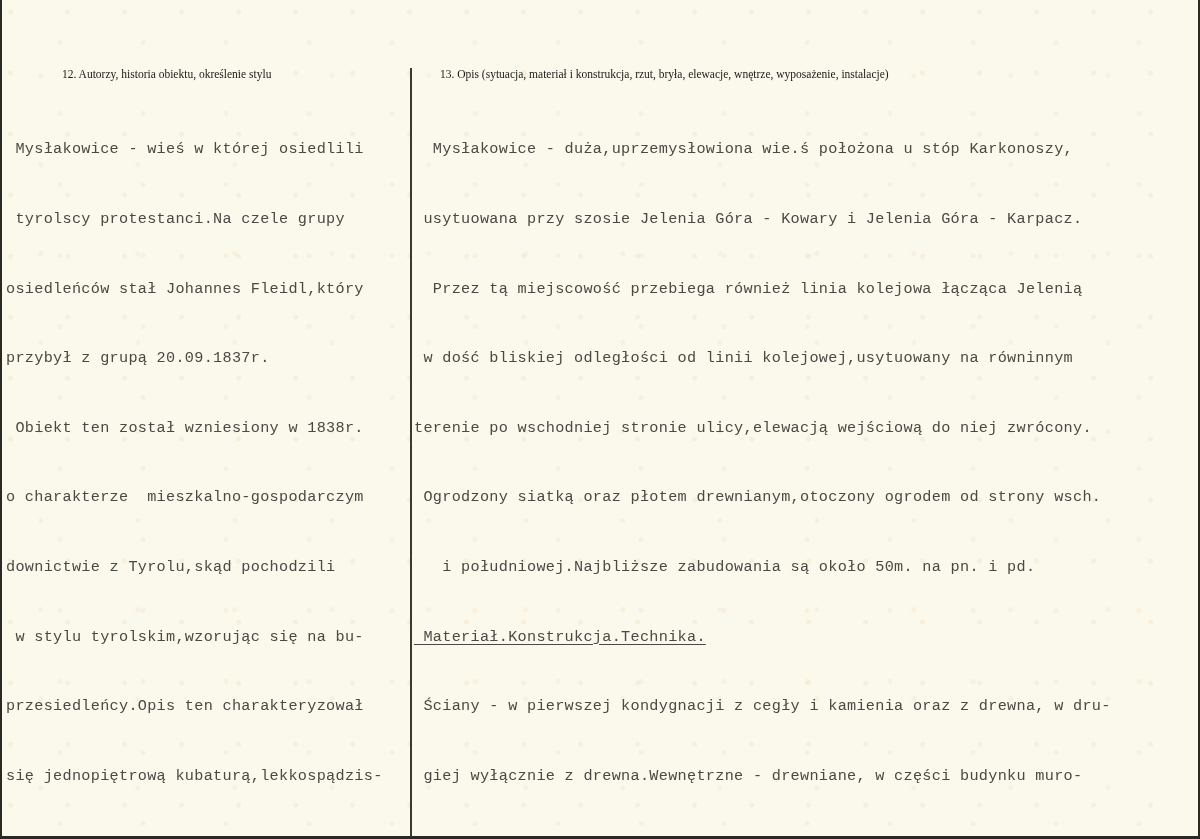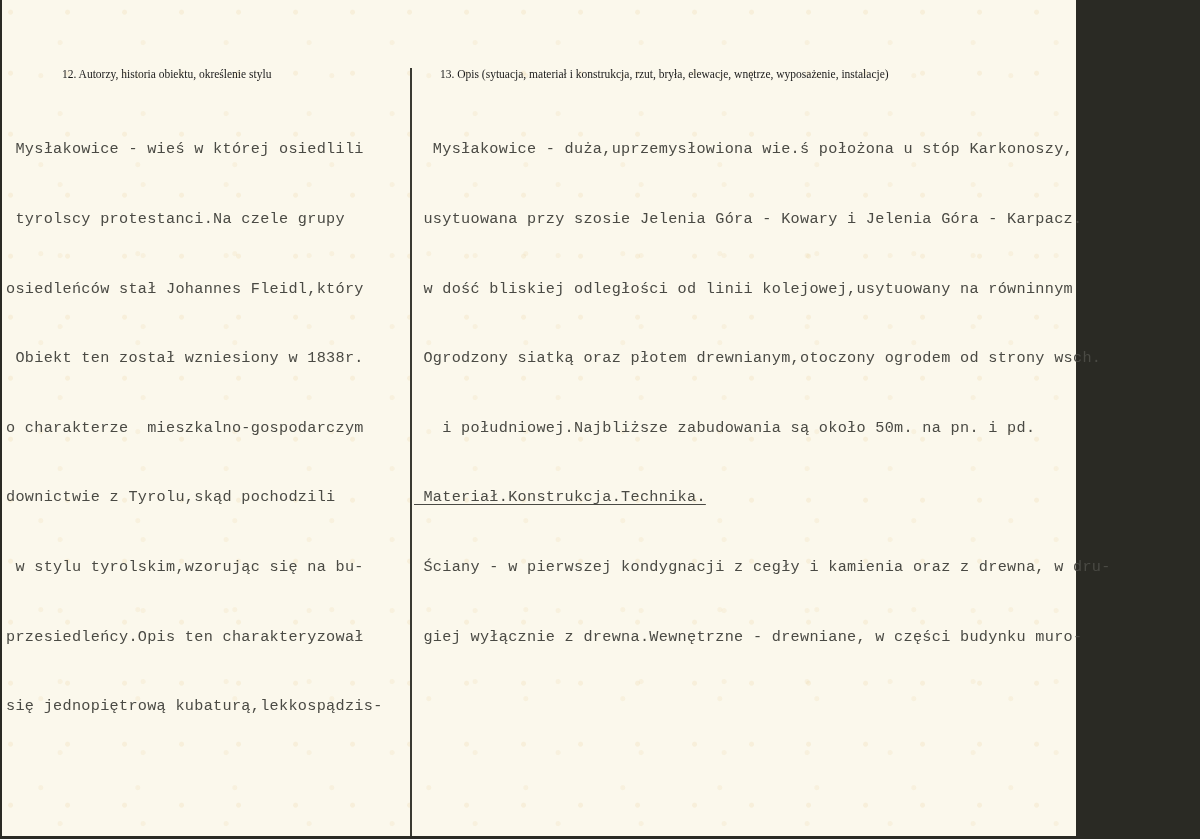--- a/index.html
+++ b/index.html
@@ -2,21 +2,21 @@
 <html><head>
   <meta charset="utf-8">
   <style>
     html, body { margin: 0; padding: 0; }
     body {
       width: 1200px; height: 839px; overflow: hidden;
       background: #2a2a24;
       position: relative;
     }
     .sheet {
-      position: absolute; left: 2px; top: 0; width: 1074px; height: 836px;
+      position: absolute; left: 2px; top: 0; width: 1196px; height: 836px;
       background: #fbf8ec;
       background-image:
         radial-gradient(circle at 15% 20%, rgba(230,200,140,0.18) 0 2px, transparent 3px),
         radial-gradient(circle at 70% 60%, rgba(230,200,140,0.15) 0 2px, transparent 3px),
         radial-gradient(circle at 40% 85%, rgba(230,200,140,0.15) 0 2px, transparent 3px);
       background-size: 57px 61px, 83px 71px, 97px 89px;
     }
     .divider {
       position: absolute; left: 408px; top: 68px; width: 2px; height: 768px;
       background: #3a3a32;
@@ -47,39 +47,42 @@
 
 <div class="sheet">
   <div class="heading h12">12. Autorzy, historia obiektu, określenie stylu</div>
   <div class="heading h13">13. Opis (sytuacja, materiał i konstrukcja, rzut, bryła, elewacje, wnętrze, wyposażenie, instalacje)</div>
   <div class="divider"></div>
 
   <div class="col col-left">
     <span class="line"> Mysłakowice - wieś w której osiedlili</span>
     <span class="line"> tyrolscy protestanci.Na czele grupy</span>
     <span class="line">osiedleńców stał Johannes Fleidl,który</span>
+    <span class="line">przybył z grupą 20.09.1837r.</span>
     <span class="line"> Obiekt ten został wzniesiony w 1838r.</span>
     <span class="line">o charakterze  mieszkalno-gospodarczym</span>
     <span class="line">downictwie z Tyrolu,skąd pochodzili</span>
     <span class="line"> w stylu tyrolskim,wzorując się na bu-</span>
     <span class="line">przesiedleńcy.Opis ten charakteryzował</span>
     <span class="line">się jednopiętrową kubaturą,lekkospądzis-</span>
     
     
     
     
     
     
     
   </div>
 
   <div class="col col-right">
     <span class="line">  Mysłakowice - duża,uprzemysłowiona wie.ś położona u stóp Karkonoszy,</span>
     <span class="line"> usytuowana przy szosie Jelenia Góra - Kowary i Jelenia Góra - Karpacz.</span>
+    <span class="line">  Przez tą miejscowość przebiega również linia kolejowa łącząca Jelenią</span>
     <span class="line"> w dość bliskiej odległości od linii kolejowej,usytuowany na równinnym</span>
+    <span class="line">terenie po wschodniej stronie ulicy,elewacją wejściową do niej zwrócony.</span>
     <span class="line"> Ogrodzony siatką oraz płotem drewnianym,otoczony ogrodem od strony wsch.</span>
     <span class="line">   i południowej.Najbliższe zabudowania są około 50m. na pn. i pd.</span>
     <span class="line u"> Materiał.Konstrukcja.Technika.</span>
     <span class="line"> Ściany - w pierwszej kondygnacji z cegły i kamienia oraz z drewna, w dru-</span>
     <span class="line"> giej wyłącznie z drewna.Wewnętrzne - drewniane, w części budynku muro-</span>
     
     
     
     
     

